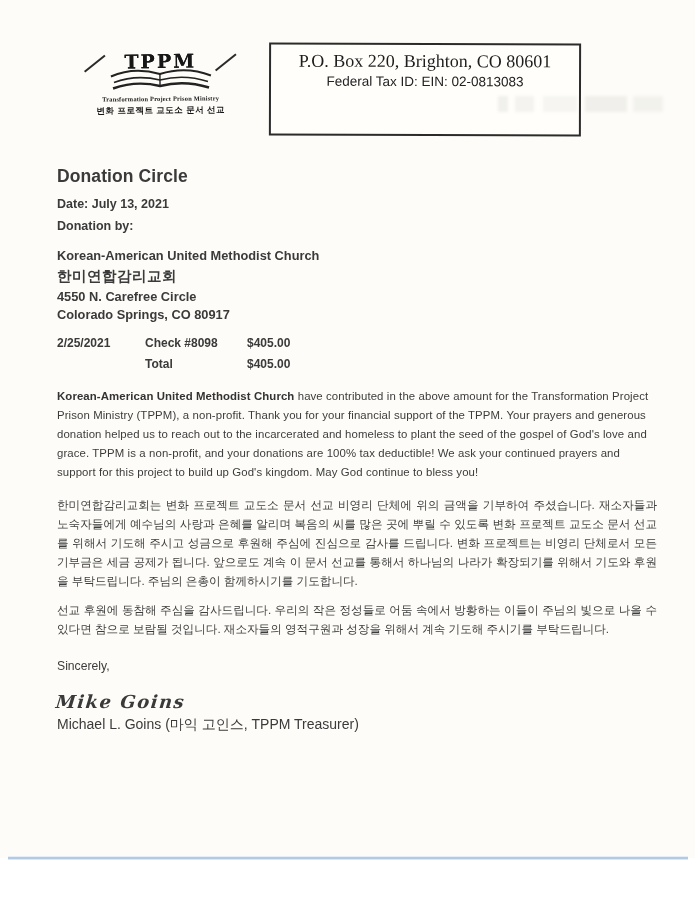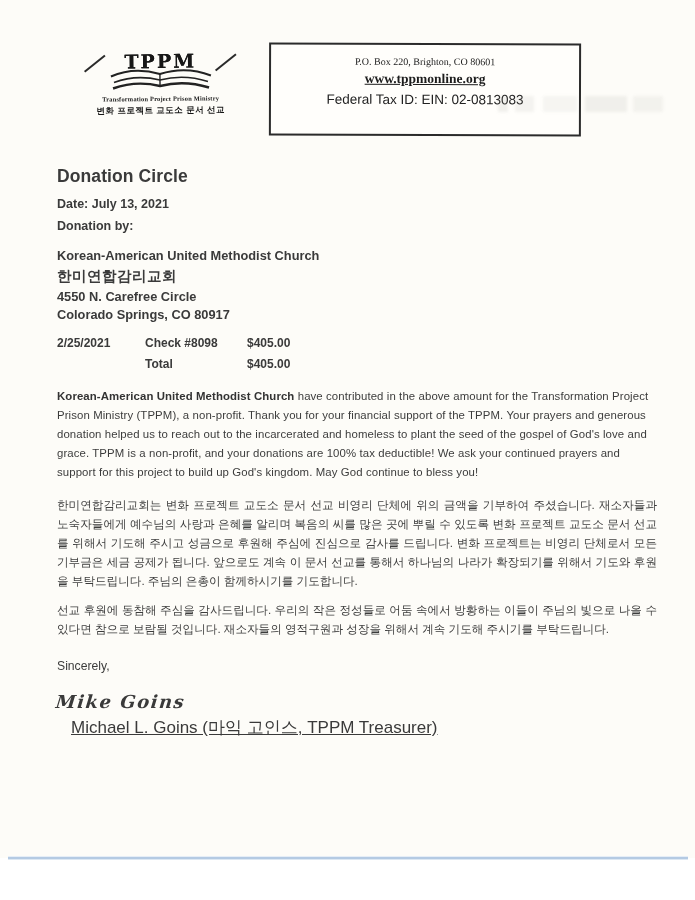--- a/index.html
+++ b/index.html
@@ -58,21 +58,21 @@
     position:absolute;left:269px;top:43px;width:308px;height:81px;
     border:2px solid #2b2b2b;
     background:#fffefb;
     text-align:center;
     padding-top:8px;
     box-sizing:content-box;
     transform:rotate(0.15deg);
   }
   .contact-serif{
     font-family:"Liberation Serif", serif;
-    font-size:10px;color:#1d1d1d;line-height:17px;
+    font-size:18px;color:#1d1d1d;line-height:17px;
   }
   .contact-site{
     font-family:"Liberation Serif", serif;
     font-size:13.5px;font-weight:bold;color:#1d1d1d;
     text-decoration:underline;line-height:18px;
   }
   .contact-tax{
     font-size:13.5px;color:#222;line-height:20px;margin-top:2px;
   }
   .ghost-marks{
@@ -140,22 +140,22 @@
     font-size:12.2px;color:#3c3c3c;
   }
   .signature-script{
     position:absolute;left:56px;top:691px;
     font-family:"DejaVu Serif", serif;
     font-style:italic;font-weight:bold;
     font-size:18px;letter-spacing:1.5px;color:#3a3a3a;
     transform:skewX(-6deg);
   }
   .signer-line{
-    position:absolute;left:71px;top:716px;
-    font-size:17px;color:#3a3a3a;text-decoration:underline;
+    position:absolute;left:57px;top:716px;
+    font-size:14px;color:#3a3a3a;
   }
 
   
   .footer-rule{
     position:absolute;left:8px;top:857px;width:680px;height:2px;
     background:#b4cae3;
     box-shadow:0 1px 0 #dde8f3, 0 -1px 0 #e6eef7;
   }
 </style>
 </head>
@@ -176,21 +176,20 @@
       <path d="M8 14 Q30 6 54 12 Q78 6 102 14" fill="none" stroke="#222" stroke-width="1.6"></path>
       <path d="M7 20 Q30 12 54 18 Q78 12 103 20" fill="none" stroke="#222" stroke-width="2.4"></path>
       <line x1="54" y1="6" x2="54" y2="18" stroke="#222" stroke-width="1.4"></line>
     </svg>
     <div class="logo-name-en">Transformation Project Prison Ministry</div>
     <div class="logo-name-ko">변화 프로젝트 교도소 문서 선교</div>
   </div>
 
   <div class="contact-box">
     <div class="contact-serif">P.O. Box 220, Brighton, CO 80601</div>
-    <div class="contact-site">www.tppmonline.org</div>
     <div class="contact-tax">Federal Tax ID: EIN: 02-0813083</div>
   </div>
   <div class="ghost-marks"></div>
 
   <div class="title">Donation Circle</div>
   <div class="date-line">Date: July 13, 2021</div>
   <div class="donor-label">Donation by:</div>
 
   <div class="donor-block">
     <div class="donor-name-en">Korean-American United Methodist Church</div>

